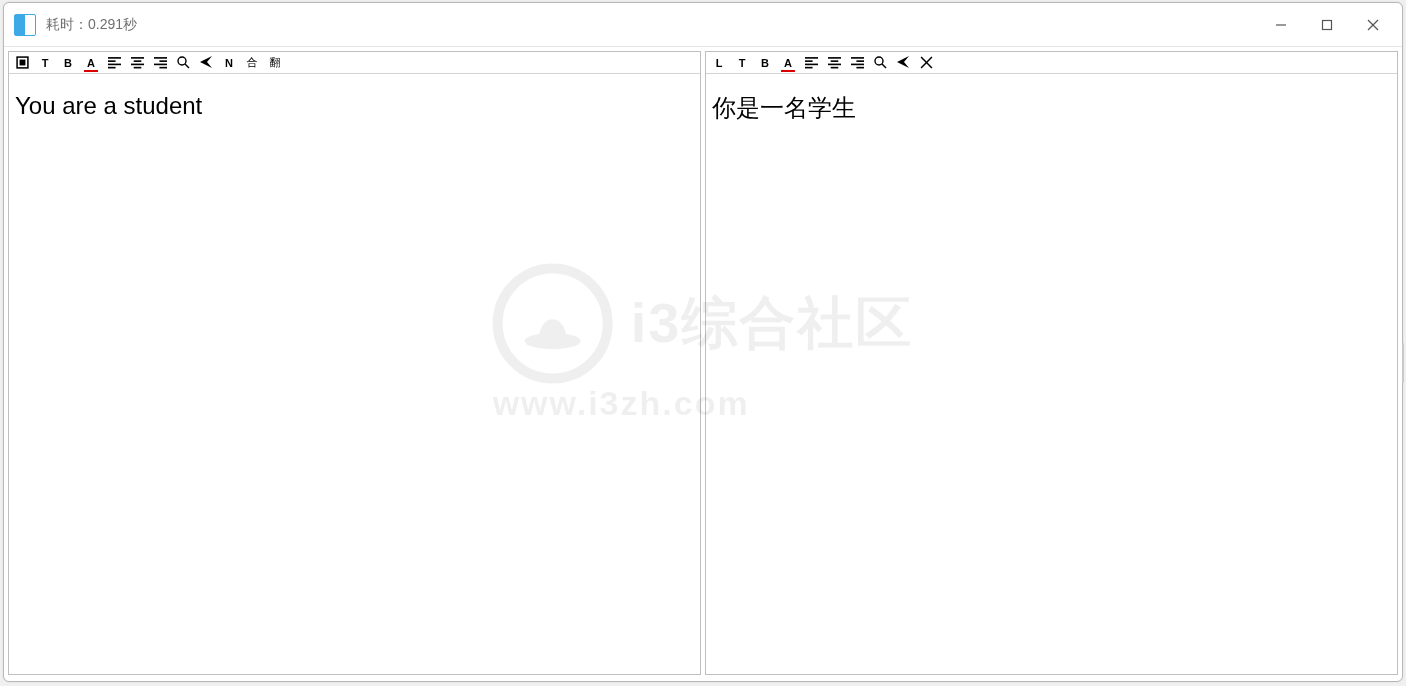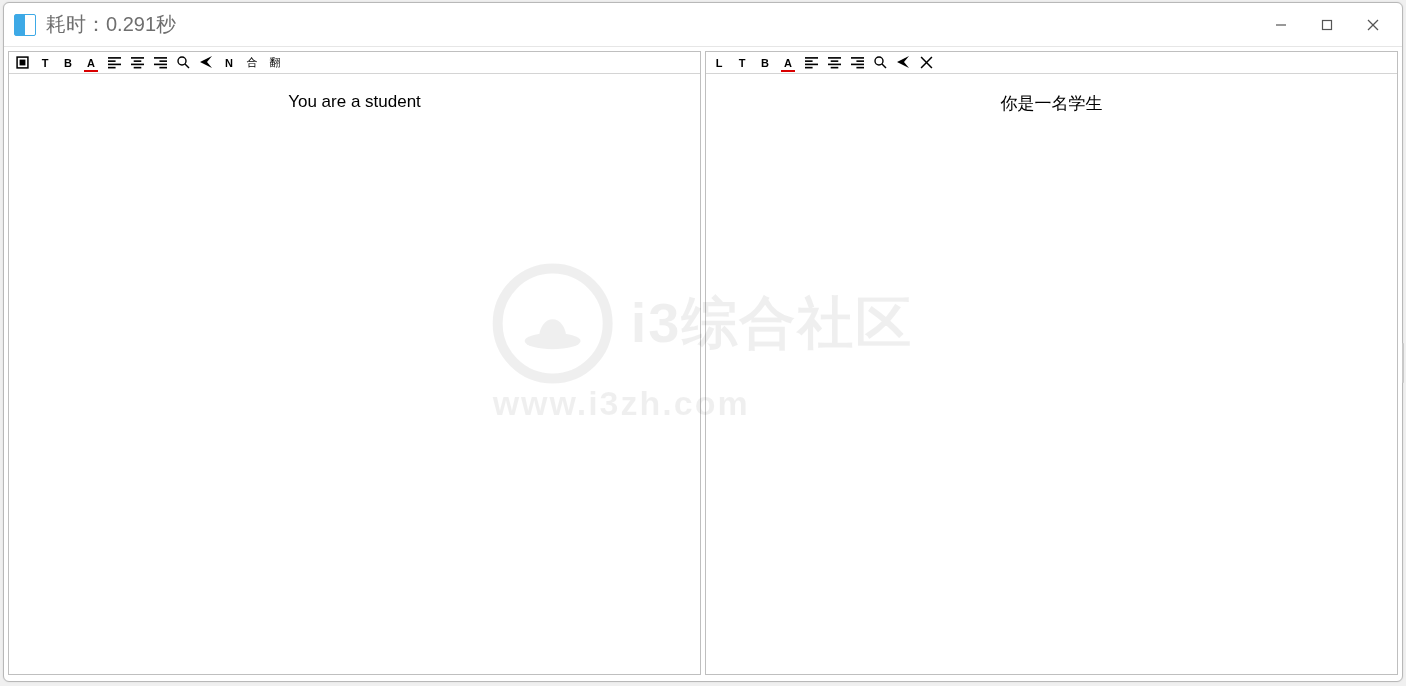--- a/index.html
+++ b/index.html
@@ -4,21 +4,21 @@
 <style>
   * { box-sizing: border-box; margin: 0; padding: 0; }
   html, body { width: 1406px; height: 686px; font-family: "Microsoft YaHei", "Segoe UI", sans-serif; background: #f0f0f0; overflow: hidden; }
   .window {
     width: 1400px; height: 680px; margin: 2px auto; background: #fff;
     border: 1px solid #b8b8b8; border-radius: 6px; display: flex; flex-direction: column;
     box-shadow: 0 0 2px rgba(0,0,0,.1);
   }
   .titlebar {
     height: 44px; display: flex; align-items: center; padding: 0 6px 0 10px;
-    border-bottom: 1px solid #e6e6e6; color: #6f6f6f; font-size: 20px;
+    border-bottom: 1px solid #e6e6e6; color: #6f6f6f; font-size: 14px;
   }
   .titlebar .app-icon {
     width: 22px; height: 22px; margin-right: 10px;
     background: linear-gradient(to right, #3da9e6 48%, #fff 48%);
     border: 1px solid #3da9e6; border-radius: 2px;
   }
   .titlebar .title { flex: 0 0 auto; }
   .titlebar .spacer { flex: 1; }
   .winbtn {
     width: 46px; height: 30px; display: flex; align-items: center; justify-content: center;
@@ -45,21 +45,21 @@
   .tb.bold { font-weight: 800; }
   .tb.txt { font-weight: 700; }
   .tb.under { position: relative; font-weight: 800; color: #000; }
   .tb.under::after { content:""; position:absolute; left:0; right:0; bottom:-2px; height:2px; background:#d90000; }
   .tb svg { width: 13px; height: 13px; stroke: #000; stroke-width: 1.4; fill: none; }
   .tb.fillsvg svg { fill: #000; stroke: none; }
   .editor {
     flex: 1; padding: 18px 6px; background: #fff; overflow: auto; position: relative;
   }
   .editor .line {
-    font-size: 17px; color: #000; text-align: center;
+    font-size: 24px; color: #000; 
   }
   .watermark {
     position: absolute; left: 50%; top: 50%; transform: translate(-50%, -50%);
     pointer-events: none; opacity: .06; text-align: left; white-space: nowrap;
     font-weight: 700;
   }
   .watermark .wm-top { font-size: 56px; letter-spacing: 2px; display: flex; align-items: center; justify-content: center; gap: 18px; }
   .watermark .wm-circle {
     width: 120px; height: 120px; border: 10px solid #000; border-radius: 50%;
     display: inline-flex; align-items: center; justify-content: center;

